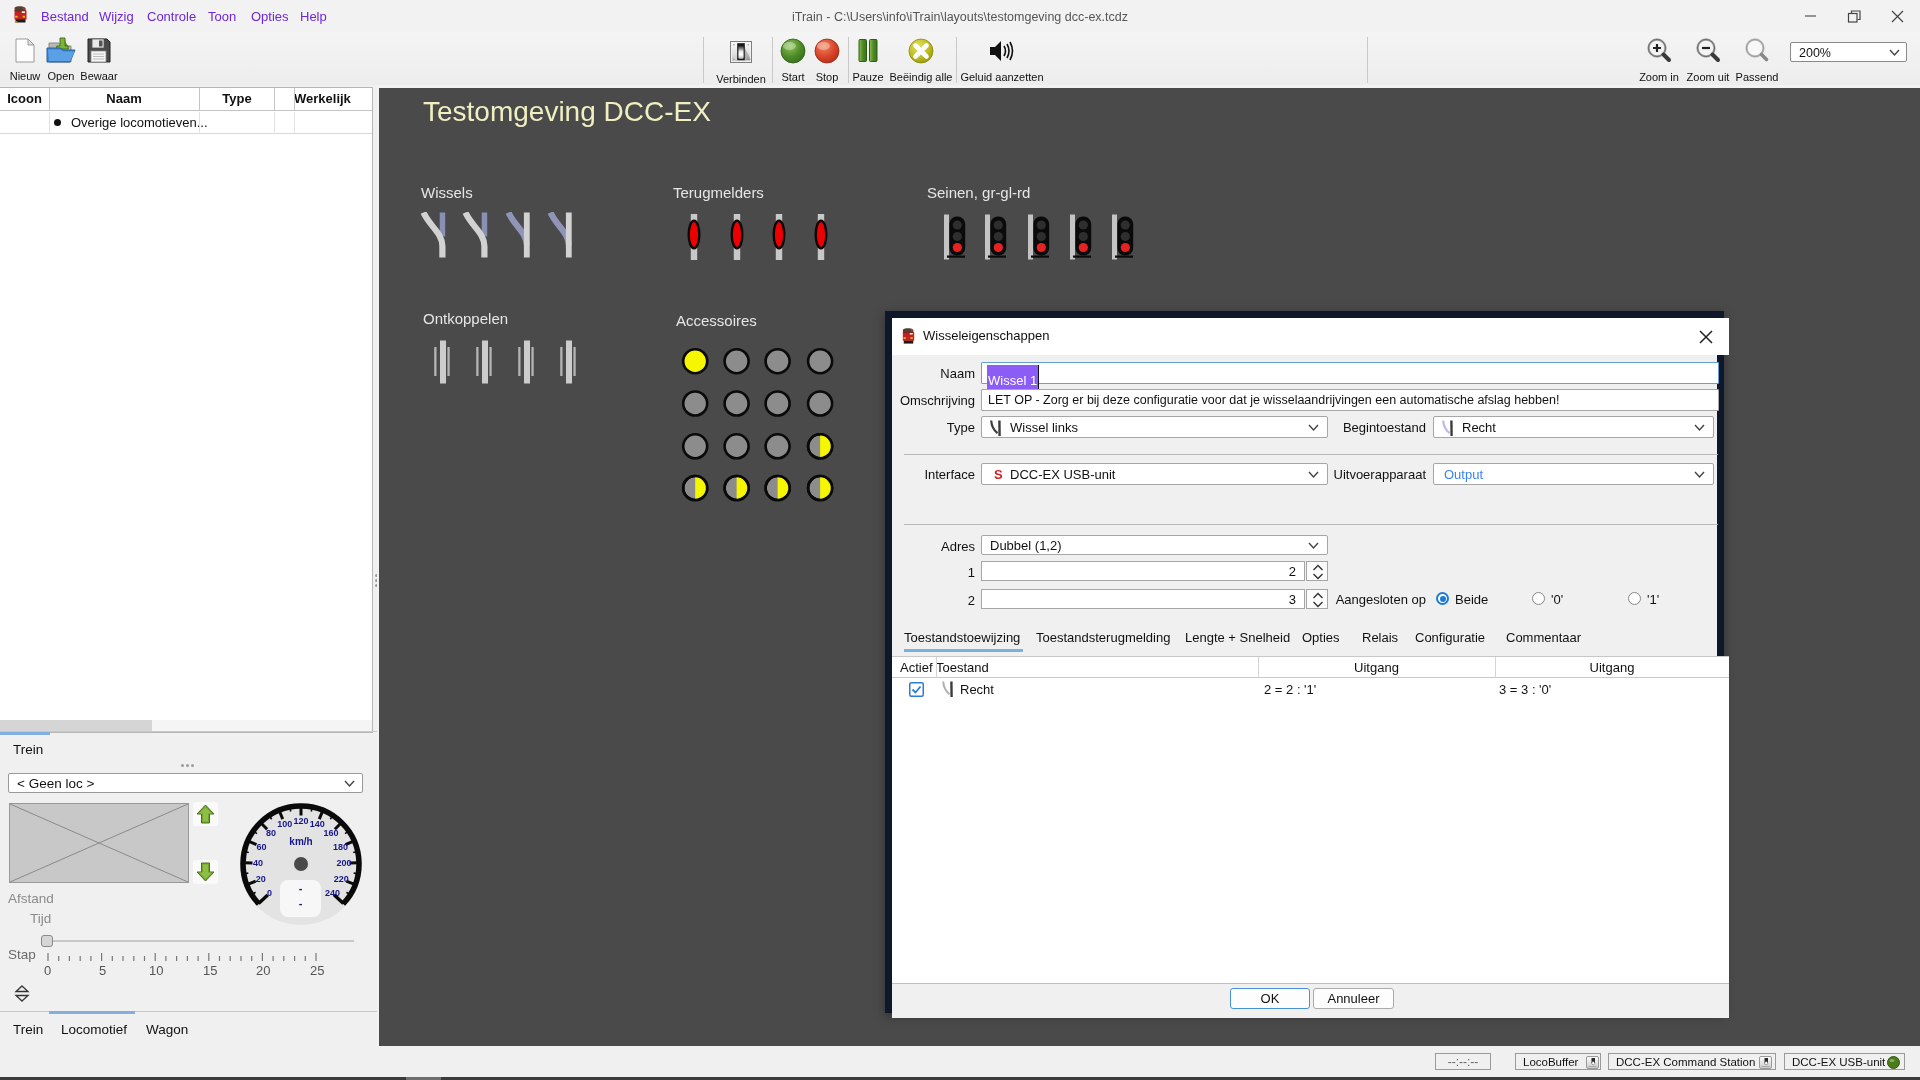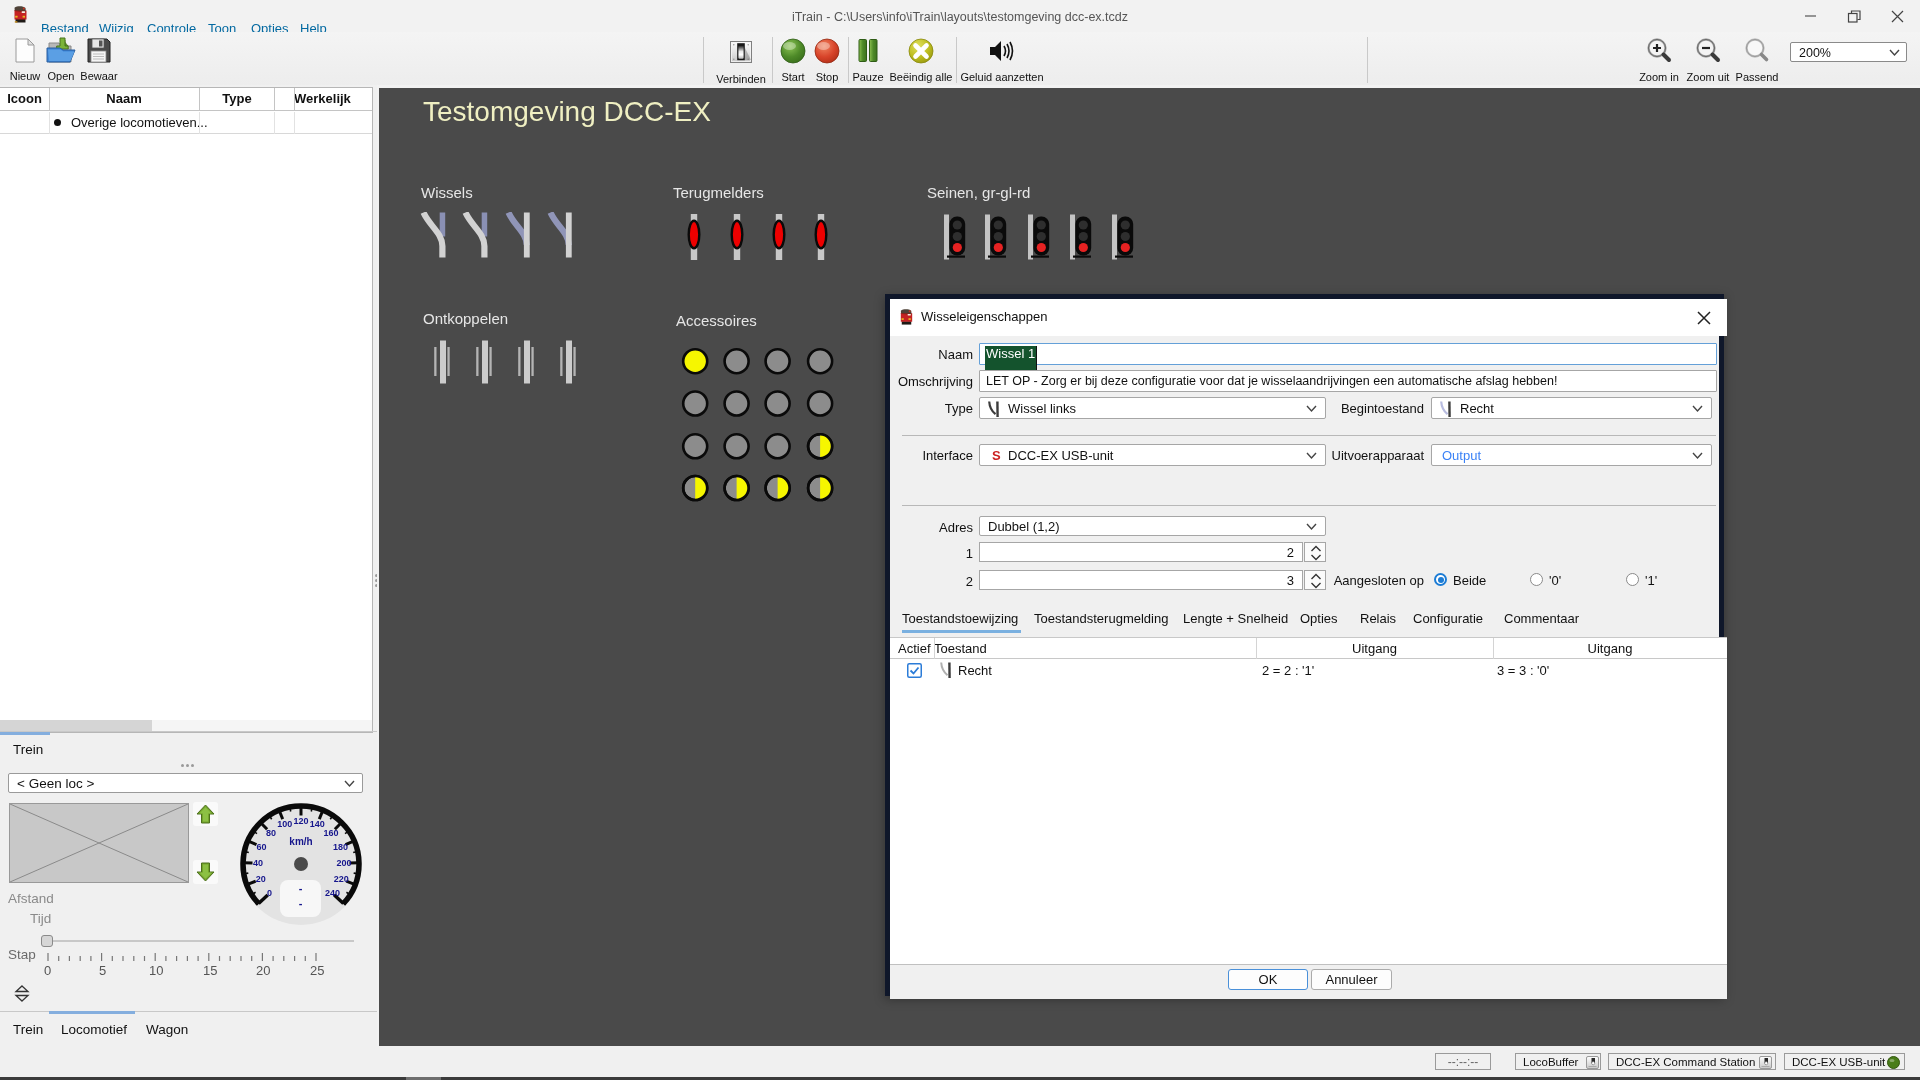--- a/index.html
+++ b/index.html
@@ -1,21 +1,21 @@
 <!DOCTYPE html>
 <html><head>
 <meta charset="utf-8">
 <style>
   * { margin:0; padding:0; box-sizing:border-box; }
   html,body { width:1920px; height:1080px; background:#f0f0f0; font-family:"Liberation Sans",sans-serif; overflow:hidden; position:relative; }
   .abs { position:absolute; }
 
   
   #titlebar { position:absolute; left:0; top:0; width:1920px; height:32px; background:#f2f2f2; }
-  #titlebar .menu { position:absolute; top:9px; font-size:13px; color:#0369a1;margin-top:12px; }
+  #titlebar .menu { position:absolute; top:9px; font-size:13px; color:#6d28d9; }
   #titlebar .wintitle { position:absolute; top:10px; width:100%; text-align:center; font-size:12.5px; color:#555; }
   .winbtn { position:absolute; top:0; width:46px; height:31px; }
 
   
   #toolbar { position:absolute; left:0; top:32px; width:1920px; height:53px; background:linear-gradient(#f4f4f4,#ededed); }
   .tbtn { position:absolute; text-align:center; font-size:11px; color:#111; }
   .tbtn .lbl { position:absolute; width:200px; left:50%; margin-left:-100px; top:33px; }
   .tsep { position:absolute; top:5px; height:46px; width:1px; background:#c9c9c9; }
 
   
@@ -23,21 +23,21 @@
 
   
   #canvas { position:absolute; left:377px; top:85px; width:1543px; height:961px; background:#4a4a4a; }
   .sect { position:absolute; color:#e6e6e6; font-size:15px; }
 
   
   #statusbar { position:absolute; left:0; top:1046px; width:1920px; height:30px; background:#f0f0f0; }
   #bottomstrip { position:absolute; left:0; top:1077px; width:1920px; height:3px; background:#3b3b3b; }
 
   
-  #dialog { position:absolute; left:885px; top:294px; width:839px; height:702px; background:#f0f0f0; border:5px solid #0f172a; box-shadow:0 3px 10px rgba(0,0,0,0.35); }
+  #dialog { position:absolute; left:885px; top:311px; width:839px; height:702px; background:#f0f0f0; border:7px solid #0f172a; box-shadow:0 3px 10px rgba(0,0,0,0.35); }
   .dlbl { font-size:13px; color:#111; text-align:right; }
   .combo { background:#fff; border:1px solid #a6a6a6; border-radius:2px; }
   .spin { width:22px; height:20px; background:#fbfbfb; border:1px solid #a6a6a6; }
   .tab { font-size:13px; color:#111; }
   .row { width:837px; height:21px; font-size:13px; color:#111; }
 </style>
 </head>
 <body>
   <div id="titlebar">
     <svg class="abs" style="left:14px;top:5px" width="13" height="19" viewBox="0 0 13 19">
@@ -603,21 +603,21 @@
     <div class="abs dlbl" style="left:0;top:75px;width:83px">Omschrijving</div>
     <div class="abs dlbl" style="left:0;top:102px;width:83px">Type</div>
     <div class="abs dlbl" style="left:380px;top:102px;width:154px">Begintoestand</div>
     <div class="abs dlbl" style="left:0;top:149px;width:83px">Interface</div>
     <div class="abs dlbl" style="left:380px;top:149px;width:154px">Uitvoerapparaat</div>
     <div class="abs dlbl" style="left:0;top:221px;width:83px">Adres</div>
     <div class="abs dlbl" style="left:0;top:247px;width:83px">1</div>
     <div class="abs dlbl" style="left:0;top:275px;width:83px">2</div>
 
     <div class="abs" style="left:89px;top:44px;width:738px;height:22px;background:#fff;border:1px solid #64a0d8;border-radius:1px">
-      <div class="abs" style="left:5px;top:2px;height:34px;font-size:13px;color:#fff;background:#14532d;padding:0 1px;border-right:1.5px solid #111">Wissel 1</div>
+      <div class="abs" style="left:5px;top:2px;height:34px;font-size:13px;color:#fff;background:#8b5cf6;padding:8px 1px;border-right:1.5px solid #111">Wissel 1</div>
     </div>
 
     <div class="abs" style="left:89px;top:71px;width:738px;height:22px;background:#fff;border:1px solid #a6a6a6;border-radius:1px">
       <div class="abs" style="left:6px;top:3px;font-size:12.5px;color:#111;white-space:nowrap">LET OP - Zorg er bij deze configuratie voor dat je wisselaandrijvingen een automatische afslag hebben!</div>
     </div>
 
     <div class="abs combo" style="left:89px;top:98px;width:347px;height:22px">
       <svg class="abs" style="left:7px;top:3px" width="14" height="17" viewBox="0 0 14 17">
         <path d="M2.2,0.5 C2.5,5.5 4.5,10 8.5,13.2" stroke="#3c3c3c" stroke-width="2.2" fill="none"></path>
         <path d="M10.4,0.5 L10.6,16" stroke="#3c3c3c" stroke-width="2.4"></path>

